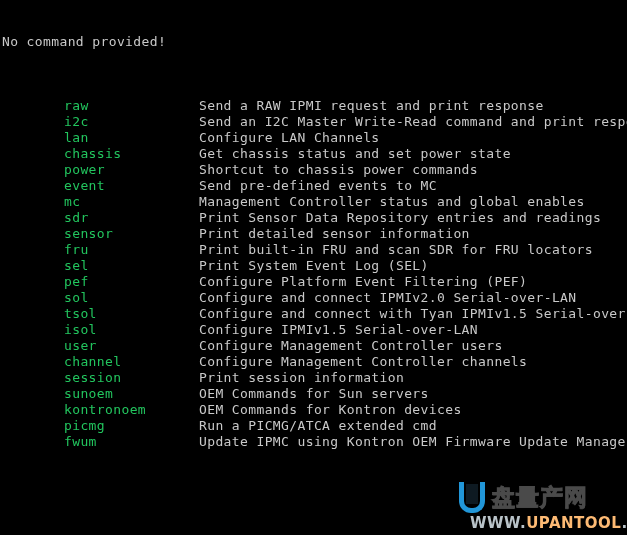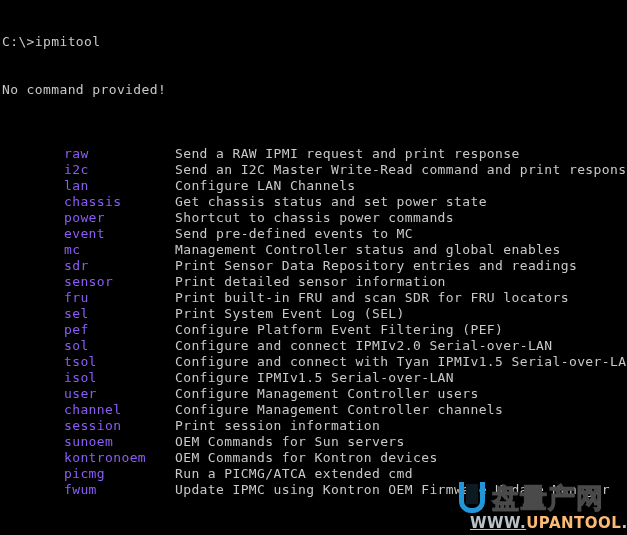--- a/index.html
+++ b/index.html
@@ -46,27 +46,28 @@
     height: 16px;
     line-height: 16px;
     white-space: pre;
     position: relative;
   }
 
   .cmd-name {
     display: inline-block;
     width: 111px;
     margin-left: 62px;
-    color: #8b5cf6;
+    color: #22c55e;
     white-space: pre;
   }
 
   .cmd-desc {
     color: #c9c9c9;
     white-space: pre;
+    margin-left: 24px;
   }
 
   
   #watermark {
     position: absolute;
     left: 456px;
     top: 482px;
     width: 168px;
     height: 50px;
     pointer-events: none;
@@ -100,49 +101,48 @@
     left: 10px;
     top: 2px;
     width: 12px;
     height: 20px;
     background: #0e1a22;
   }
   .wm-cn {
     flex: 1 1 auto;
     color: #1d1d1d;
     font-family: "DejaVu Sans", "Liberation Sans", sans-serif;
-    font-size: 27px;
+    font-size: 23px;
     line-height: 31px;
     letter-spacing: 1px;
     font-weight: bold;
     -webkit-text-stroke: 1px #4a4a4a;
     text-shadow: 0 1px 0 #444;
     white-space: nowrap;
     padding-left: 2px;
   }
   .wm-bottom {
     font-family: "DejaVu Sans", "Liberation Sans", sans-serif;
     font-size: 15px;
     font-weight: bold;
     letter-spacing: 0.5px;
     line-height: 17px;
     white-space: nowrap;
     padding-left: 14px;
   }
-  .wm-www { color: #b9c3c9; text-decoration: underline; }
+  .wm-www { color: #b9c3c9; }
   .wm-name { color: #fdba74; }
   .wm-com { color: #b9c3c9; }
 </style>
 </head>
 <body>
 
 <div id="terminal">
 
   <div class="term-lines">
-    <div class="line">C:\&gt;ipmitool</div>
     <div class="line">No command provided!</div>
 
     <div id="command-list"><div class="cmdrow"><span class="cmd-name">raw</span><span class="cmd-desc">Send a RAW IPMI request and print response</span></div><div class="cmdrow"><span class="cmd-name">i2c</span><span class="cmd-desc">Send an I2C Master Write-Read command and print response</span></div><div class="cmdrow"><span class="cmd-name">lan</span><span class="cmd-desc">Configure LAN Channels</span></div><div class="cmdrow"><span class="cmd-name">chassis</span><span class="cmd-desc">Get chassis status and set power state</span></div><div class="cmdrow"><span class="cmd-name">power</span><span class="cmd-desc">Shortcut to chassis power commands</span></div><div class="cmdrow"><span class="cmd-name">event</span><span class="cmd-desc">Send pre-defined events to MC</span></div><div class="cmdrow"><span class="cmd-name">mc</span><span class="cmd-desc">Management Controller status and global enables</span></div><div class="cmdrow"><span class="cmd-name">sdr</span><span class="cmd-desc">Print Sensor Data Repository entries and readings</span></div><div class="cmdrow"><span class="cmd-name">sensor</span><span class="cmd-desc">Print detailed sensor information</span></div><div class="cmdrow"><span class="cmd-name">fru</span><span class="cmd-desc">Print built-in FRU and scan SDR for FRU locators</span></div><div class="cmdrow"><span class="cmd-name">sel</span><span class="cmd-desc">Print System Event Log (SEL)</span></div><div class="cmdrow"><span class="cmd-name">pef</span><span class="cmd-desc">Configure Platform Event Filtering (PEF)</span></div><div class="cmdrow"><span class="cmd-name">sol</span><span class="cmd-desc">Configure and connect IPMIv2.0 Serial-over-LAN</span></div><div class="cmdrow"><span class="cmd-name">tsol</span><span class="cmd-desc">Configure and connect with Tyan IPMIv1.5 Serial-over-LAN</span></div><div class="cmdrow"><span class="cmd-name">isol</span><span class="cmd-desc">Configure IPMIv1.5 Serial-over-LAN</span></div><div class="cmdrow"><span class="cmd-name">user</span><span class="cmd-desc">Configure Management Controller users</span></div><div class="cmdrow"><span class="cmd-name">channel</span><span class="cmd-desc">Configure Management Controller channels</span></div><div class="cmdrow"><span class="cmd-name">session</span><span class="cmd-desc">Print session information</span></div><div class="cmdrow"><span class="cmd-name">sunoem</span><span class="cmd-desc">OEM Commands for Sun servers</span></div><div class="cmdrow"><span class="cmd-name">kontronoem</span><span class="cmd-desc">OEM Commands for Kontron devices</span></div><div class="cmdrow"><span class="cmd-name">picmg</span><span class="cmd-desc">Run a PICMG/ATCA extended cmd</span></div><div class="cmdrow"><span class="cmd-name">fwum</span><span class="cmd-desc">Update IPMC using Kontron OEM Firmware Update Manager</span></div></div>
 
     
 
     
   </div>
 
   <div id="watermark">

